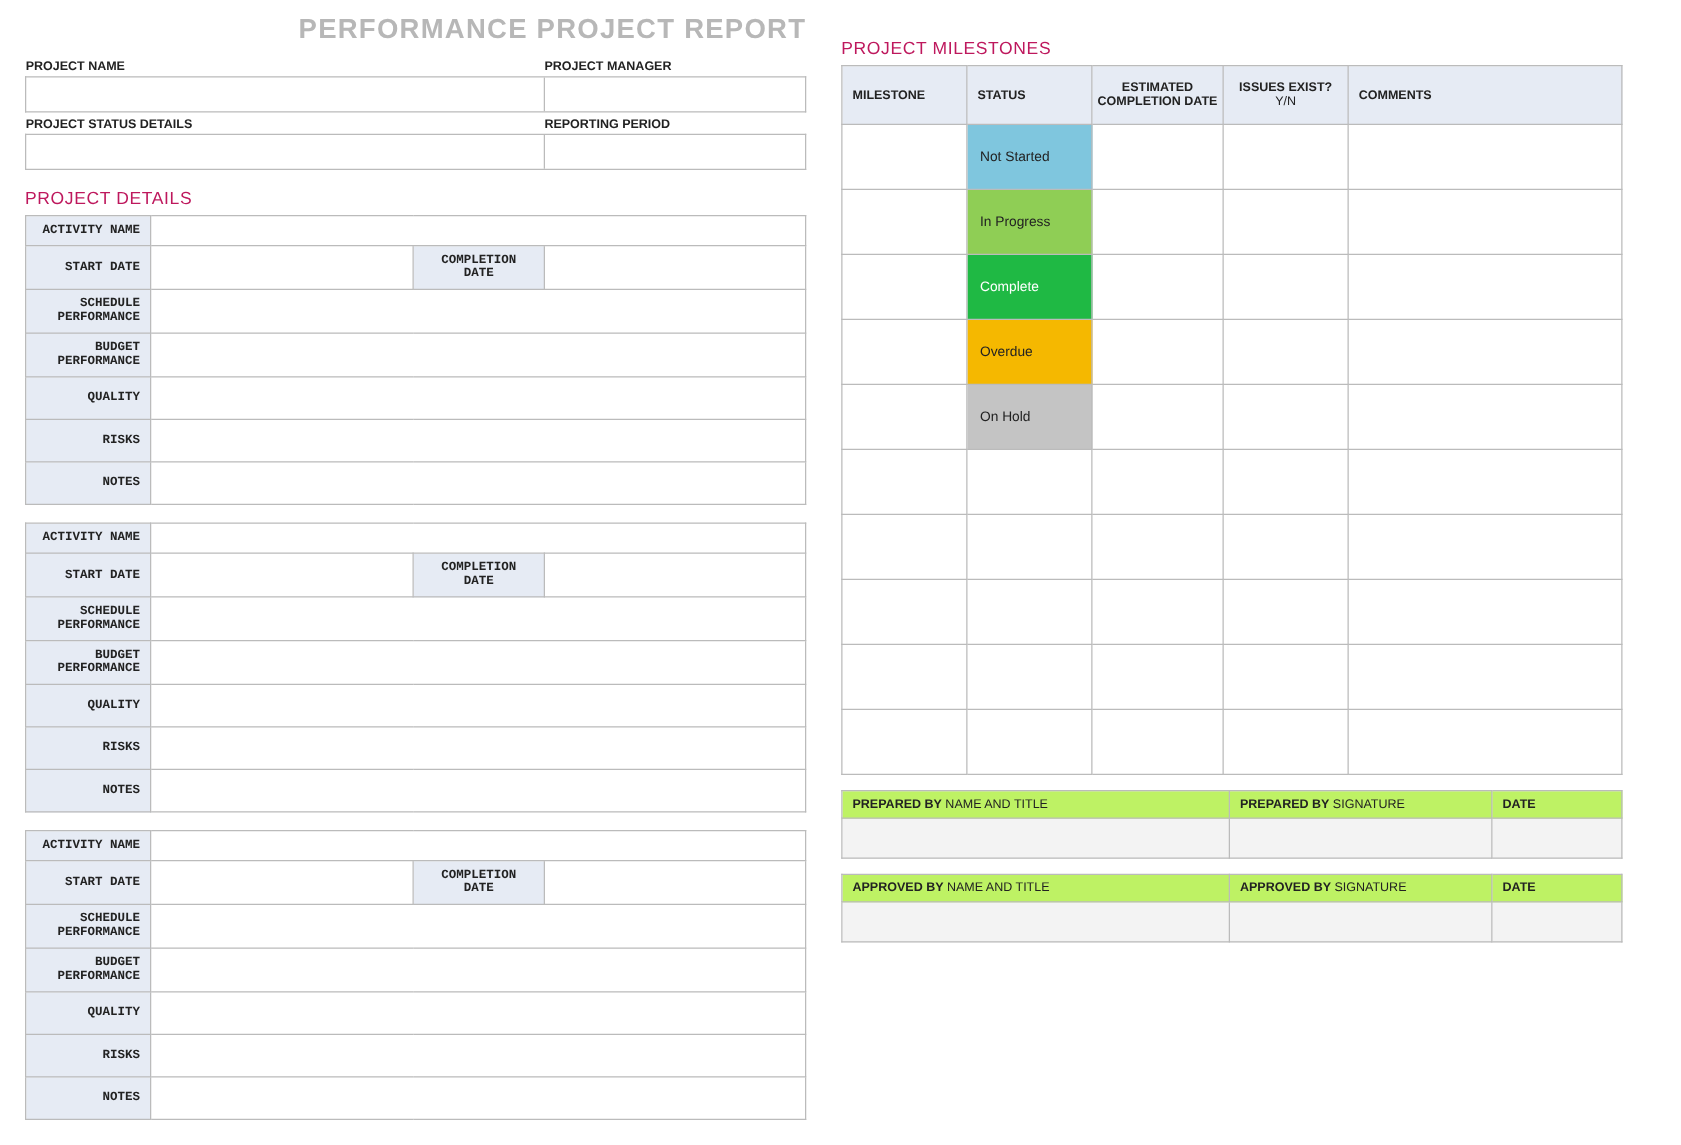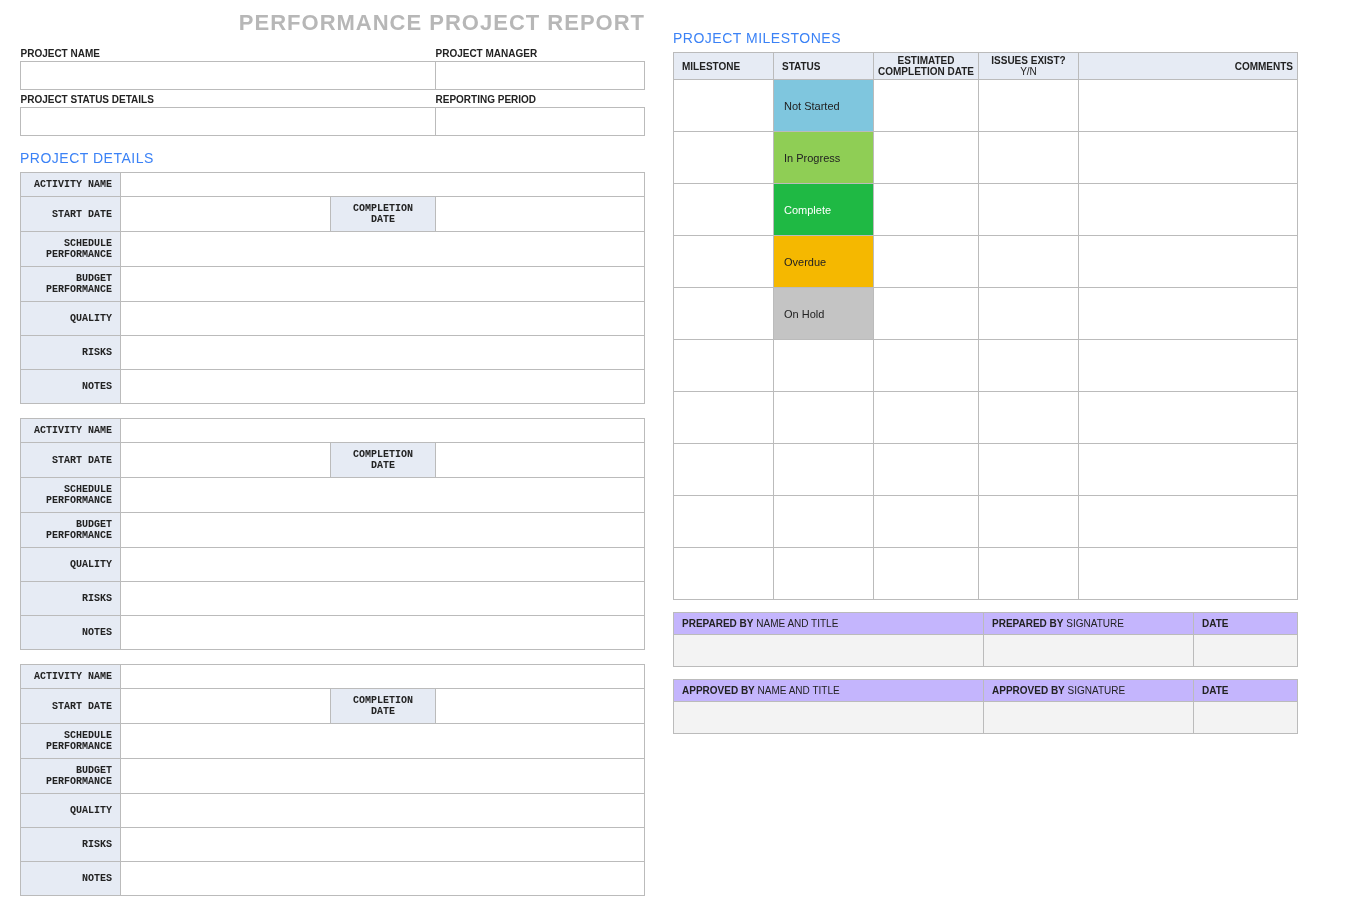--- a/index.html
+++ b/index.html
@@ -25,21 +25,21 @@
     font-weight: 700;
     color: #b7b7b7;
     margin: 0 0 8px 0;
     text-align: right;
   }
   h2.section {
     font-size: 14px;
     font-weight: 400;
     letter-spacing: .5px;
     margin: 14px 0 6px 0;
-    color: #3b82f6;
+    color: #be185d;
   }
 
   
   .info-grid table { border-collapse: collapse; width: 100%; table-layout: fixed; }
   .info-grid td.label {
     font-size: 10px; padding: 4px 0 2px 0; font-weight: 700; color:#222;
   }
   .info-grid td.field {
     height: 28px; background: #fff; border: 1px solid #bbb;
   }
@@ -61,35 +61,35 @@
   table.details td.th {
     background: #e6ebf4; font-weight: 700; font-size: 10px;
     text-align: right; padding: 6px 8px; width: 100px; font-family: Liberation Mono, monospace;
   }
   table.details td.th.center { text-align:center; }
   table.details td.val { background: #fff; height: 24px; }
   table.details td.tall { height: 34px; }
 
   
   table.milestones th {
-    background: #e6ebf4; font-weight: 700; font-size: 10px; padding: 2px 4px;
+    background: #e6ebf4; font-weight: 700; font-size: 10px; padding: 12px 4px;
     text-align: center;
     margin-left: 14px;
   }
   table.milestones td { height: 52px; font-size: 11px; padding: 0 10px; }
   .status-notstarted { background:#7fc6de; }
   .status-inprogress { background:#8fce55; }
   .status-complete   { background:#1fb944; color:#fff; }
   .status-overdue    { background:#f5b800; }
   .status-onhold     { background:#c4c4c4; }
 
   
   table.sig { margin-top: 12px; }
   table.sig th {
-    background:#c4b5fd; font-weight:400; font-size:10px; text-align:left;
+    background:#bef264; font-weight:400; font-size:10px; text-align:left;
     padding:5px 8px;
   }
   table.sig th b { font-weight:700; }
   table.sig td { background:#f3f3f3; height:32px; }
 
   
   .col-milestone { width: 100px; }
   .col-status    { width: 100px; }
   .col-est       { width: 105px; }
   .col-issues    { width: 100px; }
@@ -283,21 +283,21 @@
       </colgroup>
       <thead>
         <tr>
           <th style="text-align:left;padding-left:8px">MILESTONE</th>
           <th style="text-align:left;padding-left:8px">STATUS</th>
           <th>ESTIMATED COMPLETION DATE</th>
           <th>
             <span>ISSUES EXIST?</span>
             <span class="inline-sub">Y/N</span>
           </th>
-          <th style="text-align:right;padding-left:8px">COMMENTS</th>
+          <th style="text-align:left;padding-left:8px">COMMENTS</th>
         </tr>
       </thead>
       <tbody id="milestones-body">
           <tr>
             <td></td>
             <td class="status-notstarted">Not Started</td>
             <td></td>
             <td></td>
             <td></td>
           </tr>

